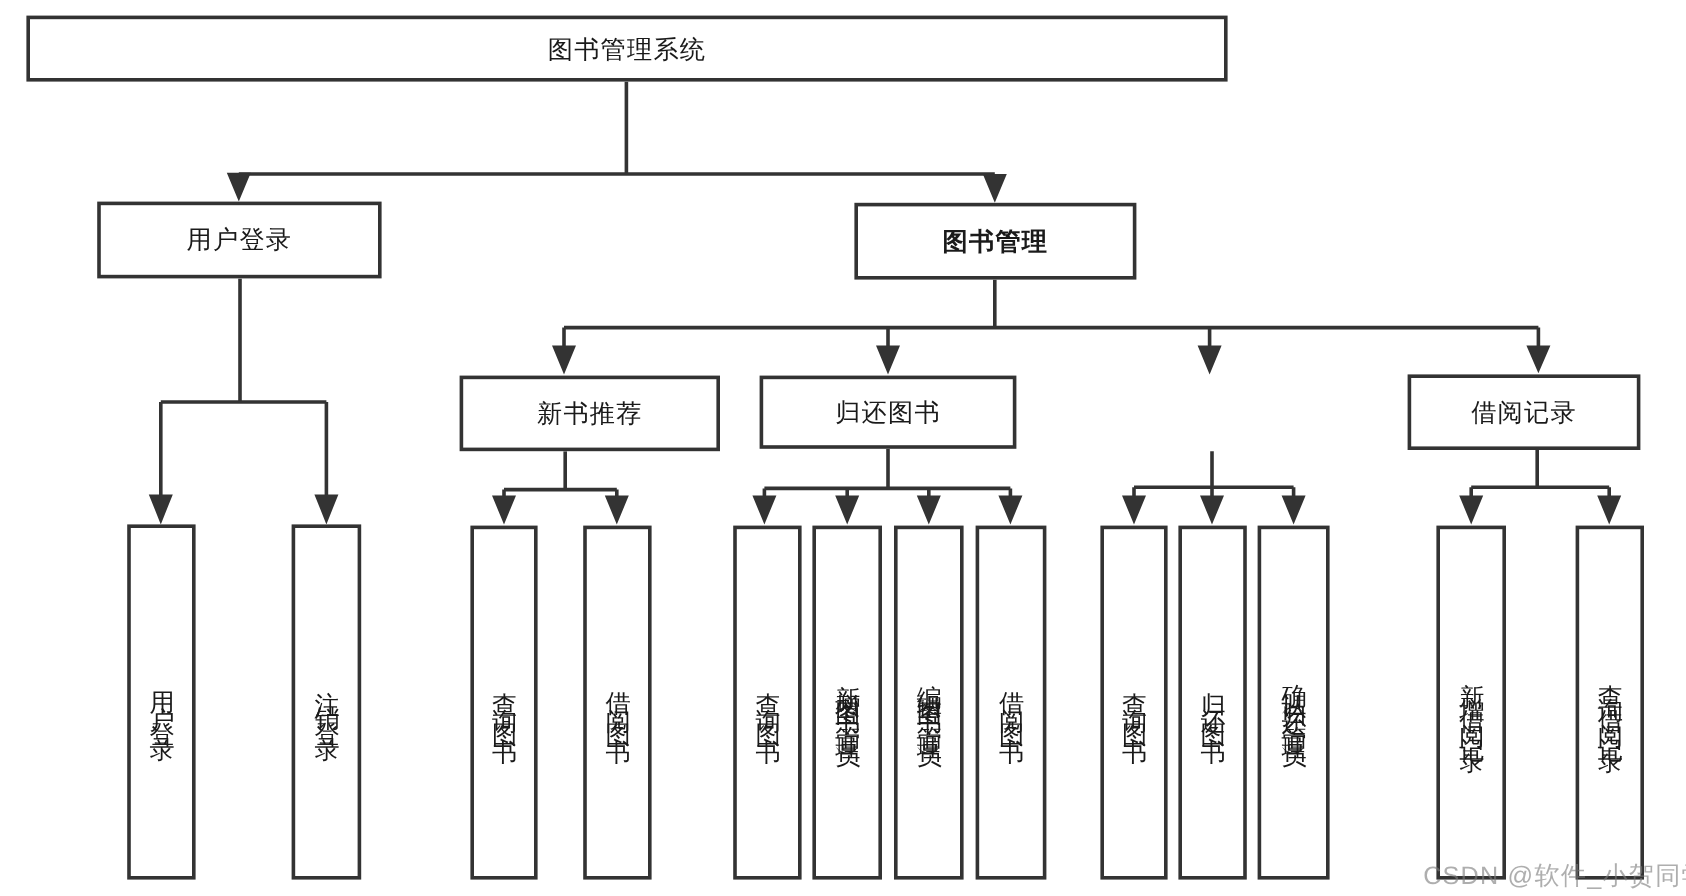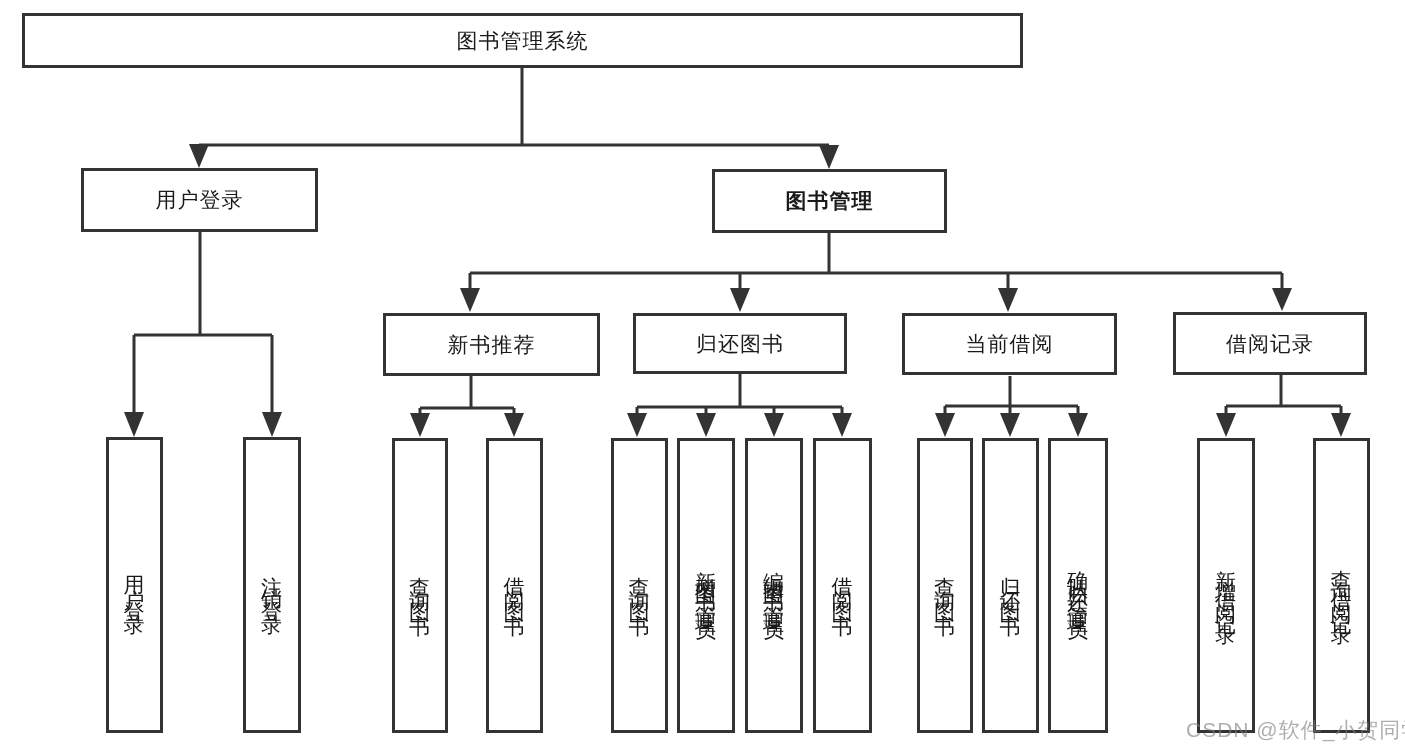--- a/index.html
+++ b/index.html
@@ -65,21 +65,20 @@
       M1331 413 L1351 413 L1341 437 Z"></path>
   </svg>
 
   <div class="node" style="left:22px;top:13px;width:1001px;height:55px;">图书管理系统</div>
 
   <div class="node" style="left:81px;top:168px;width:237px;height:64px;">用户登录</div>
   <div class="node" style="left:712px;top:169px;width:235px;height:64px;font-weight:bold;">图书管理</div>
 
   <div class="node" style="left:363px;top:313px;width:217px;height:63px;margin-left:20px;">新书推荐</div>
   <div class="node" style="left:633px;top:313px;width:214px;height:61px;">归还图书</div>
-  <div class="node" style="left:902px;top:313px;width:215px;height:62px;">当前借阅</div>
   <div class="node" style="left:1173px;top:312px;width:194px;height:63px;">借阅记录</div>
 
   <div class="vnode v4" style="left:106px;top:437px;width:57px;height:296px;">用户登录</div>
   <div class="vnode v4" style="left:243px;top:437px;width:58px;height:296px;">注销登录</div>
 
   <div class="vnode v4" style="left:392px;top:438px;width:56px;height:295px;">查询图书</div>
   <div class="vnode v4" style="left:486px;top:438px;width:57px;height:295px;">借阅图书</div>
 
   <div class="vnode v4" style="left:611px;top:438px;width:57px;height:295px;">查询图书</div>
   <div class="vnode v9" style="left:677px;top:438px;width:58px;height:295px;">新增图书（管理员）</div>

